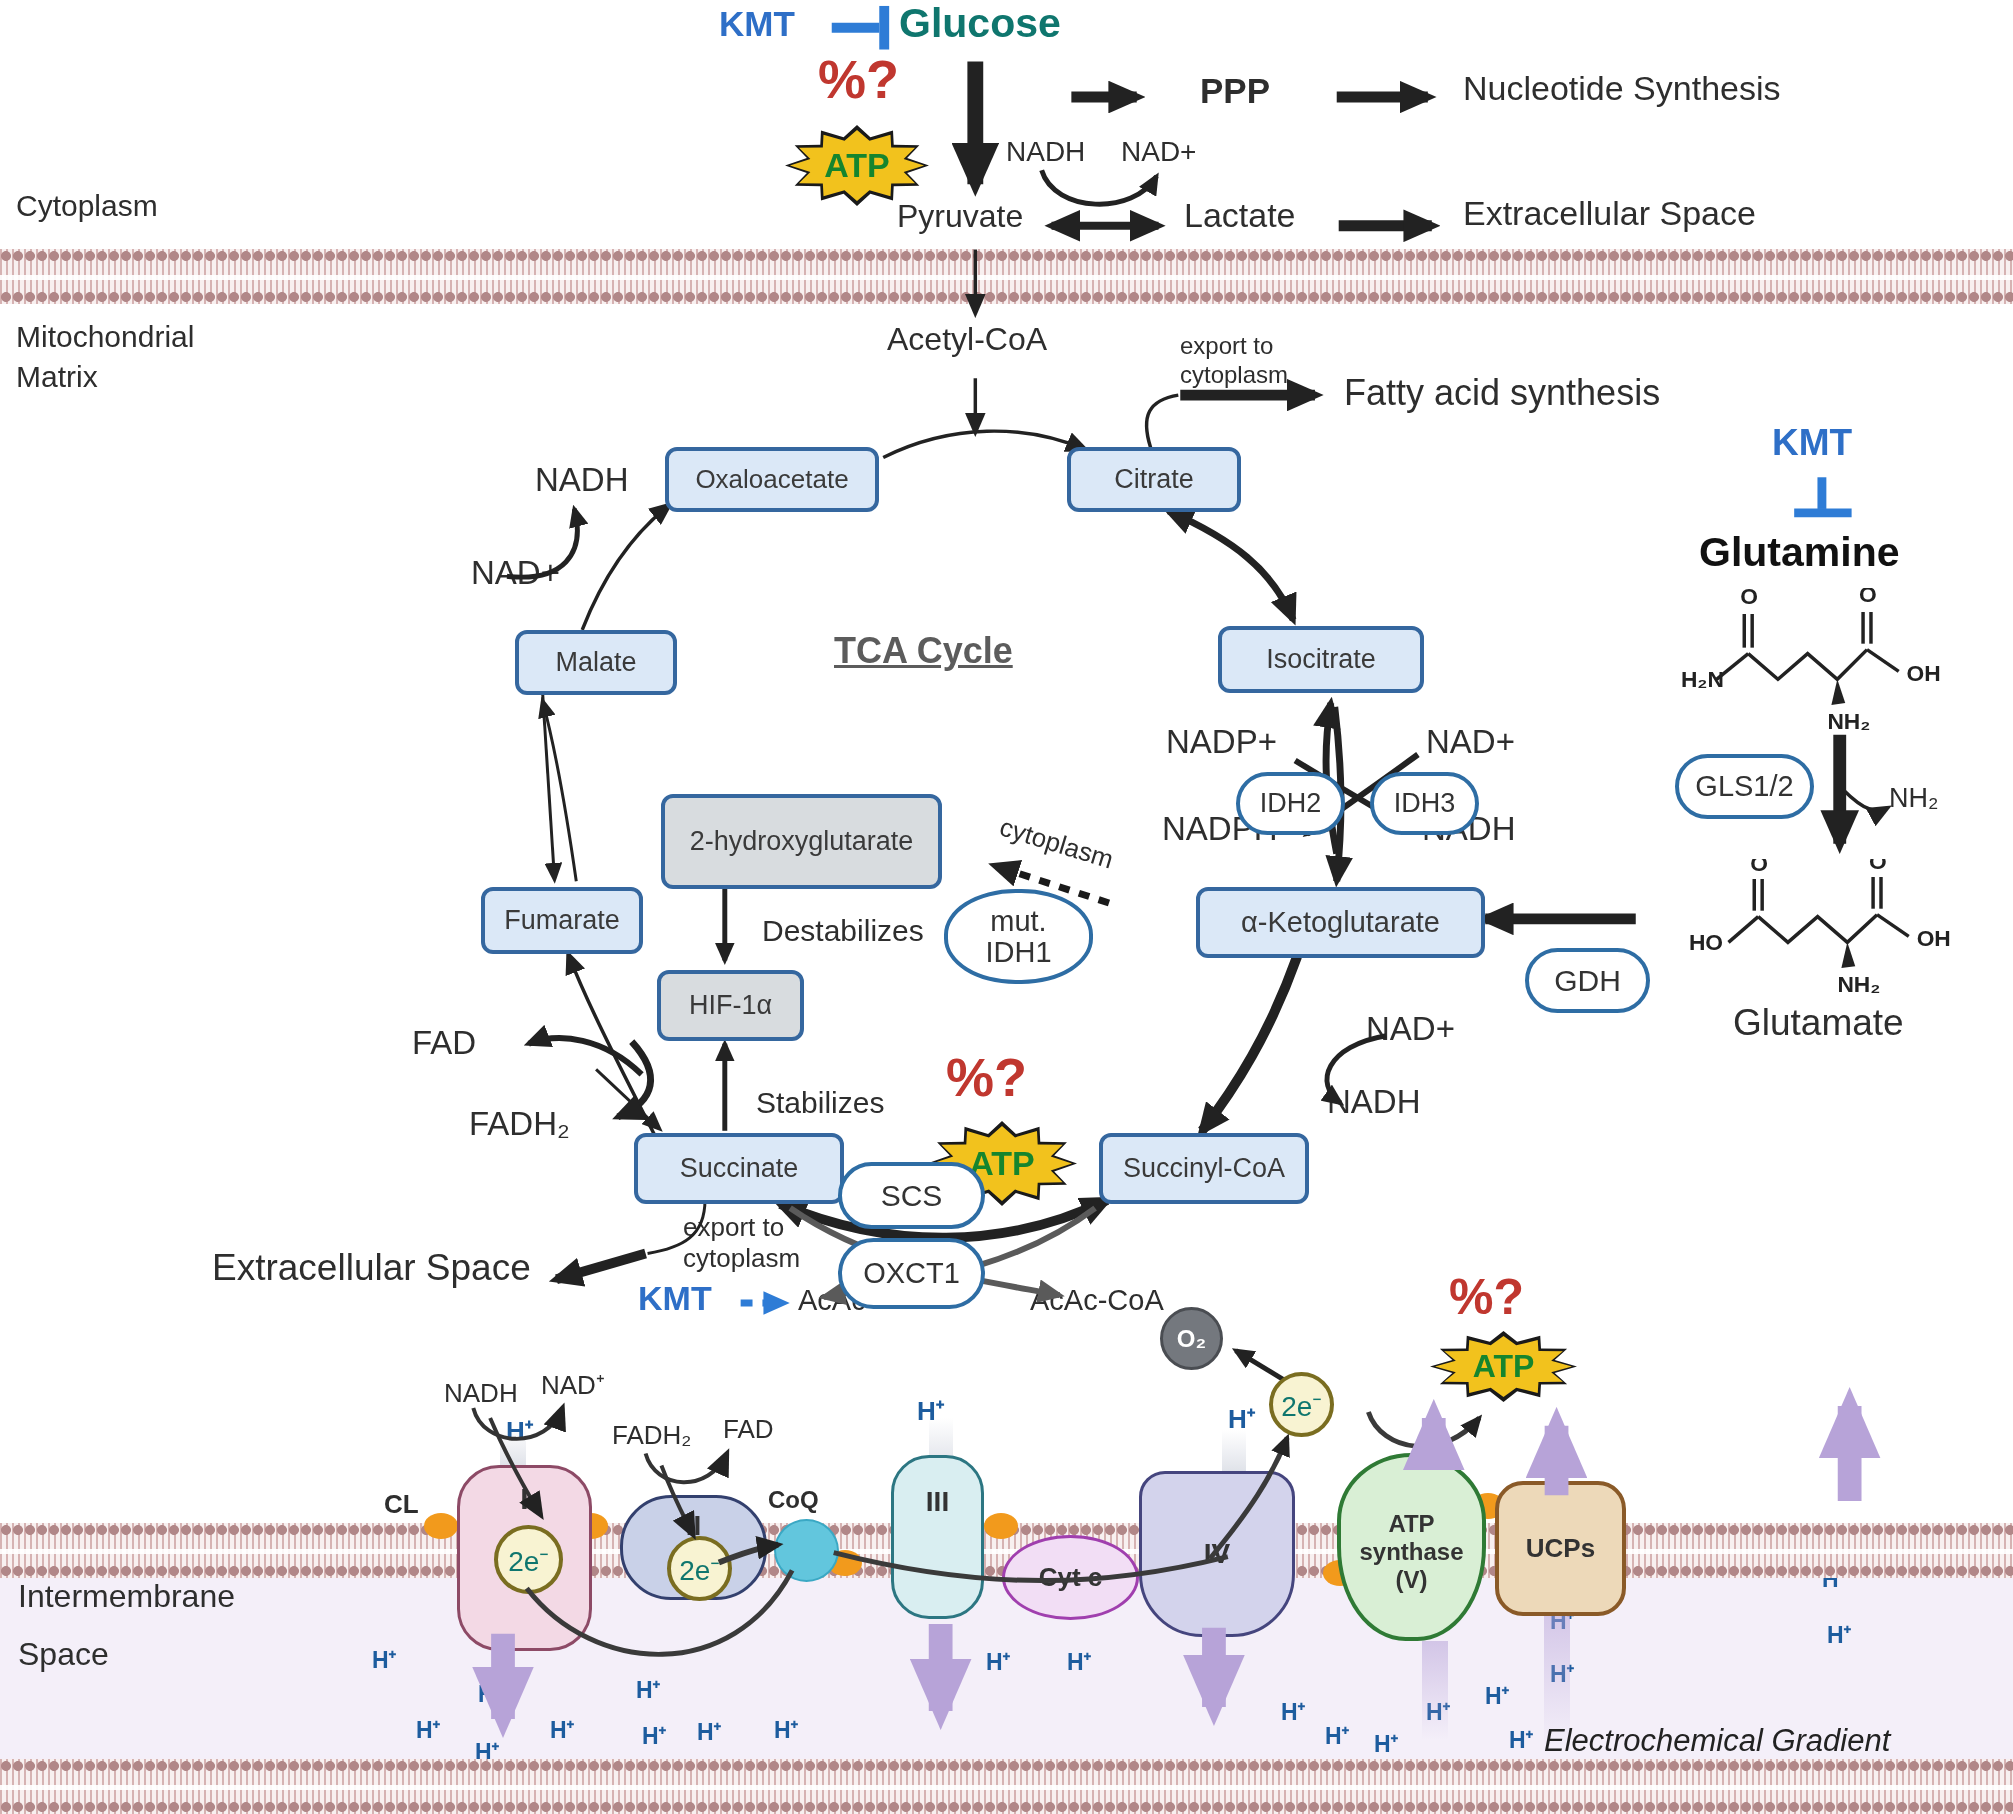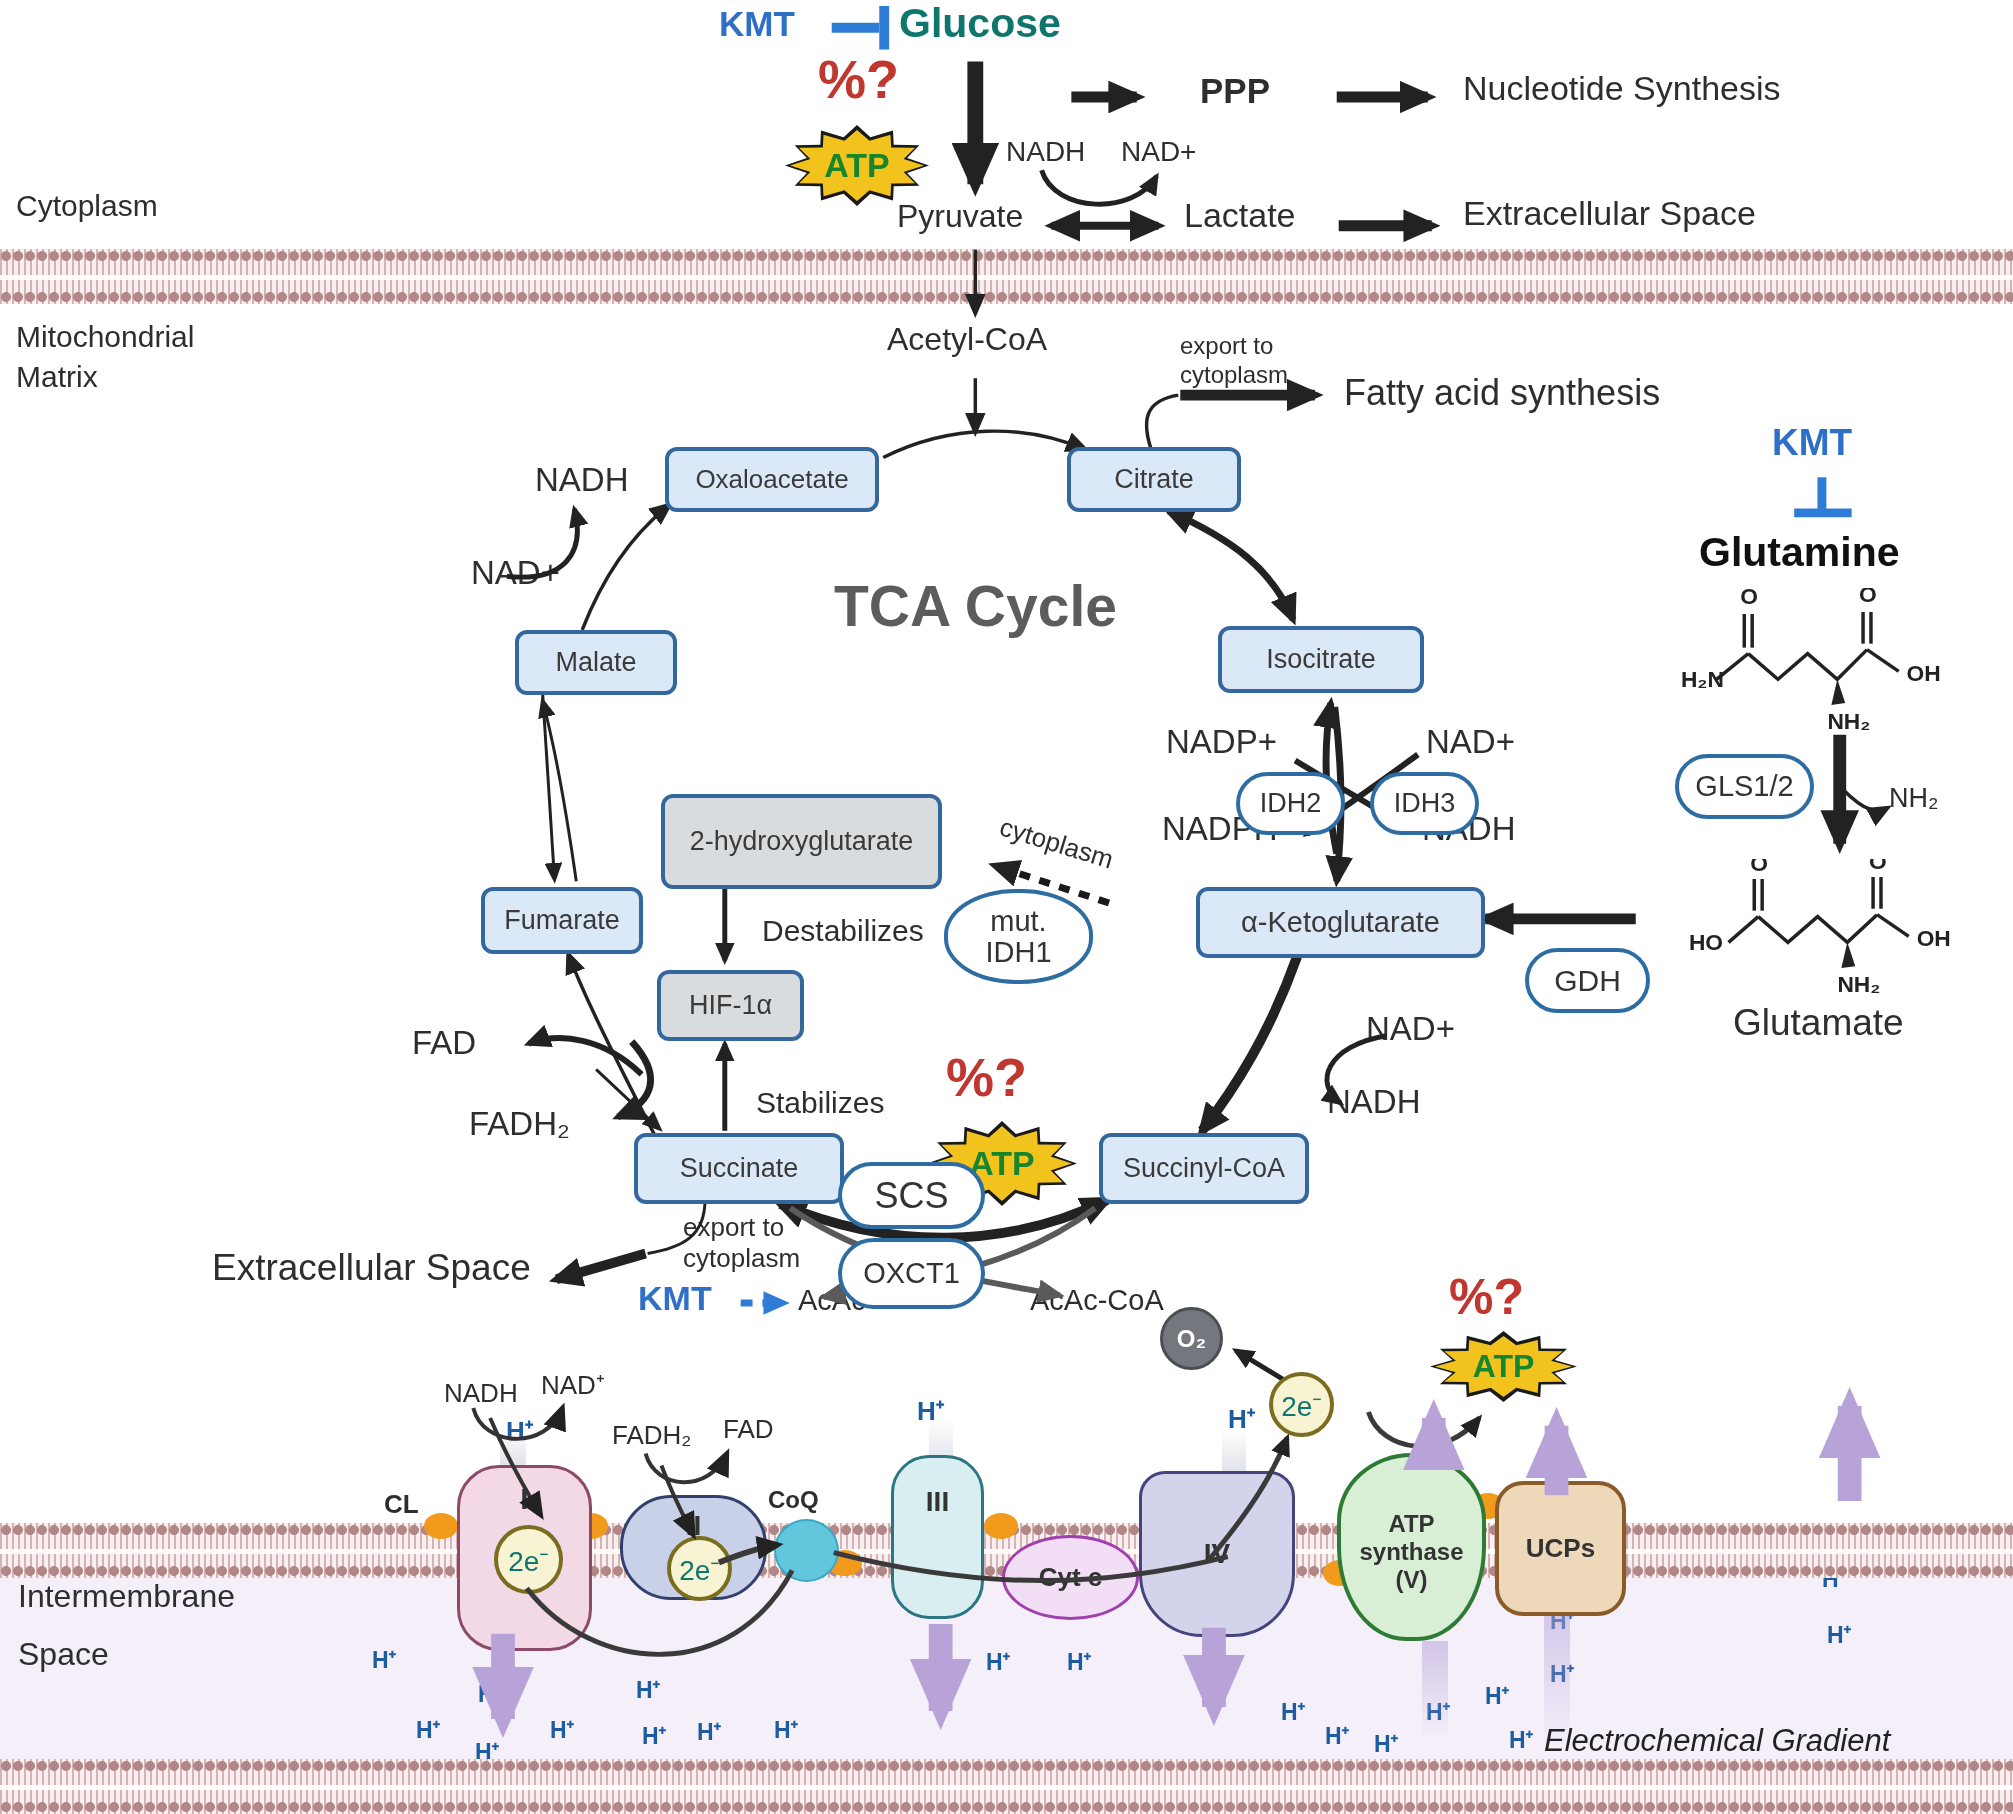--- a/index.html
+++ b/index.html
@@ -192,21 +192,21 @@
     <span style="display:block;">Mitochondrial</span>
     <span style="display:block;margin-top:8px;">Matrix</span>
   </div>
 
   <div class="lbl" style="left:887px;top:323px;font-size:32px;">Acetyl-CoA</div>
   <div class="lbl" style="left:1180px;top:333px;font-size:24px;">
     <span style="display:block;">export to</span>
     <span style="display:block;margin-top:4px;">cytoplasm</span>
   </div>
   <div class="lbl" style="left:1344px;top:374px;font-size:36px;">Fatty acid synthesis</div>
-  <div class="lbl b" style="left:834px;top:577px;font-size:57px;color:#5c5c5c;">TCA Cycle</div>
+  <div class="lbl b" style="left:834px;top:632px;font-size:36px;color:#5c5c5c;text-decoration:underline;">TCA Cycle</div>
 
   <div class="node" style="left:665px;top:447px;width:206px;height:57px;font-size:26px;">Oxaloacetate</div>
   <div class="node" style="left:1067px;top:447px;width:166px;height:57px;">Citrate</div>
   <div class="node" style="left:515px;top:630px;width:154px;height:57px;">Malate</div>
   <div class="node" style="left:1218px;top:626px;width:198px;height:59px;">Isocitrate</div>
   <div class="node" style="left:481px;top:887px;width:154px;height:59px;">Fumarate</div>
   <div class="node gray" style="left:661px;top:794px;width:273px;height:87px;">2-hydroxyglutarate</div>
   <div class="node gray" style="left:657px;top:970px;width:139px;height:63px;">HIF-1α</div>
   <div class="node" style="left:1196px;top:887px;width:281px;height:63px;font-size:29px;">α-Ketoglutarate</div>
   <div class="node" style="left:634px;top:1133px;width:202px;height:63px;">Succinate</div>
@@ -234,21 +234,21 @@
   <div class="lbl red" style="left:946px;top:1049px;font-size:54px;">%?</div>
   <div class="burst" style="left:927px;top:1121px;width:150px;height:85px;">
     <div class="b-out"></div>
       <div class="b-in"></div>
     <div class="b-txt">ATP</div>
   </div>
   <div class="lbl" style="left:412px;top:1026px;font-size:33px;">FAD</div>
   <div class="lbl" style="left:469px;top:1107px;font-size:33px;">FADH₂</div>
   <div class="lbl" style="left:1366px;top:1012px;font-size:33px;">NAD+</div>
   <div class="lbl" style="left:1327px;top:1085px;font-size:33px;">NADH</div>
-  <div class="pill" style="left:838px;top:1162px;width:139px;height:59px;font-size:36px;">SCS</div>
+  <div class="pill" style="left:838px;top:1162px;width:139px;height:59px;font-size:30px;">SCS</div>
   <div class="pill" style="left:838px;top:1238px;width:139px;height:63px;font-size:29px;">OXCT1</div>
   <div class="lbl" style="left:683px;top:1214px;font-size:26px;">
     <span style="display:block;">export to</span>
     <span style="display:block;margin-top:4px;">cytoplasm</span>
   </div>
   <div class="lbl" style="left:212px;top:1249px;font-size:37px;">Extracellular Space</div>
   <div class="lbl blue" style="left:638px;top:1281px;font-size:34px;">KMT</div>
   <div class="lbl" style="left:798px;top:1285px;font-size:29px;">AcAc</div>
   <div class="lbl" style="left:1030px;top:1285px;font-size:29px;">AcAc-CoA</div>
 

